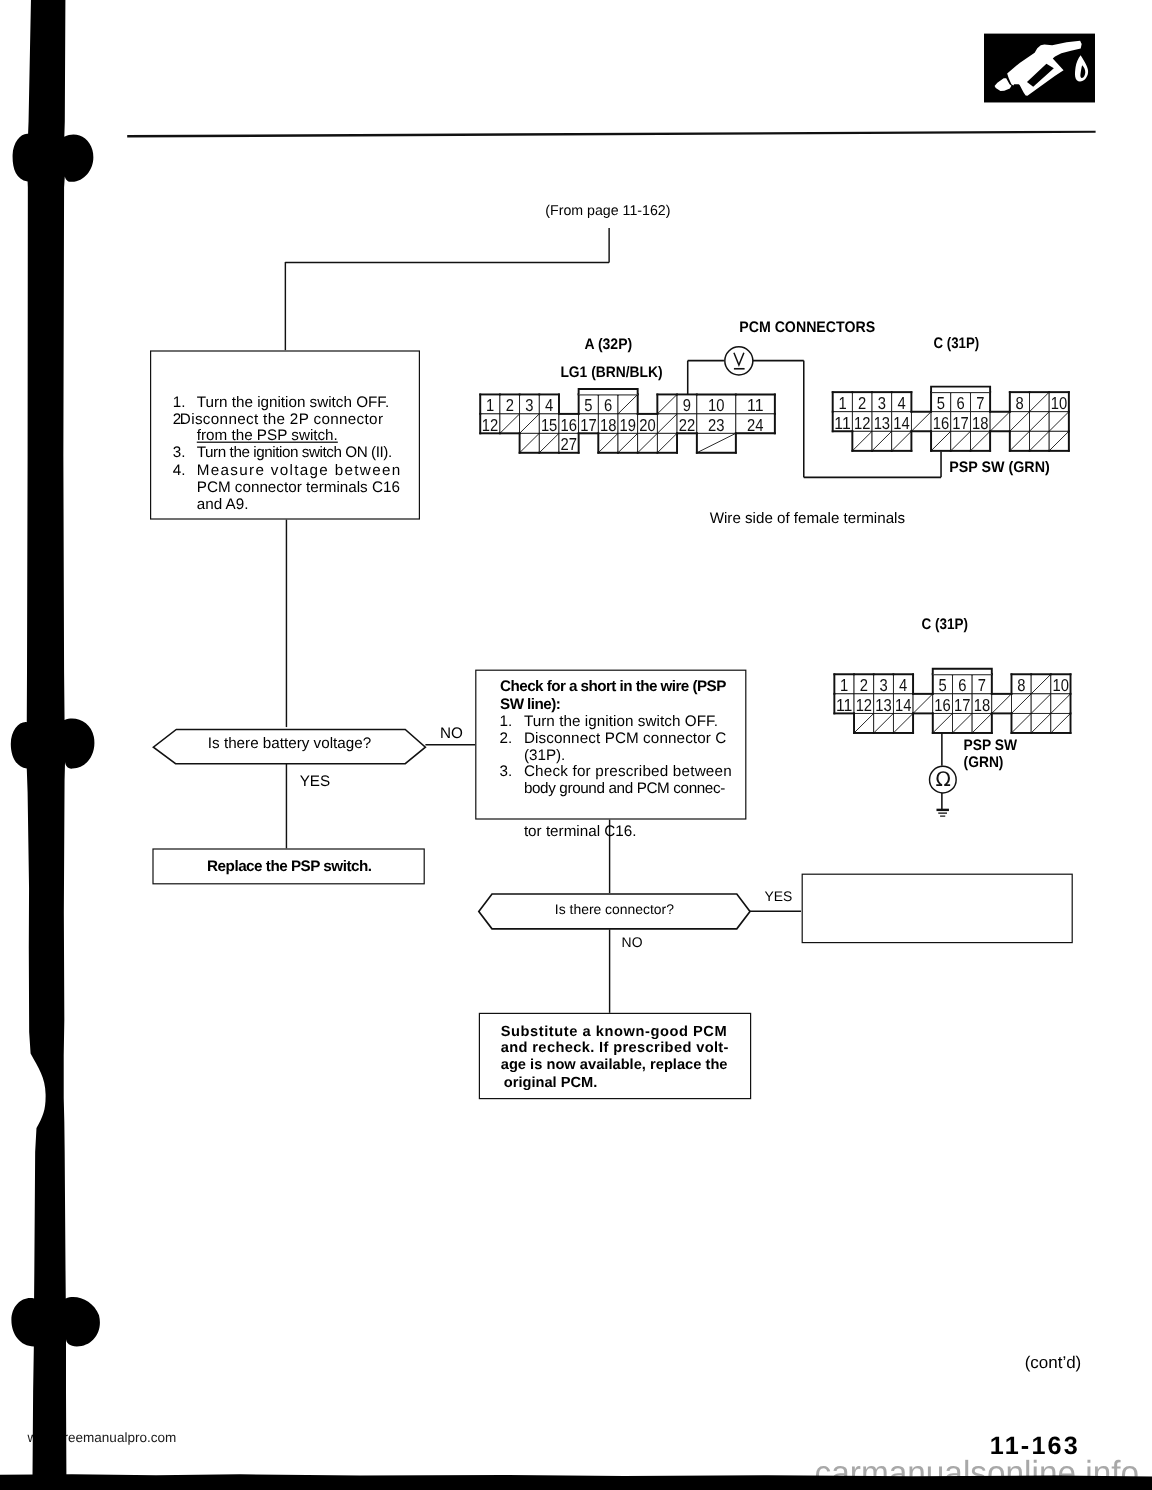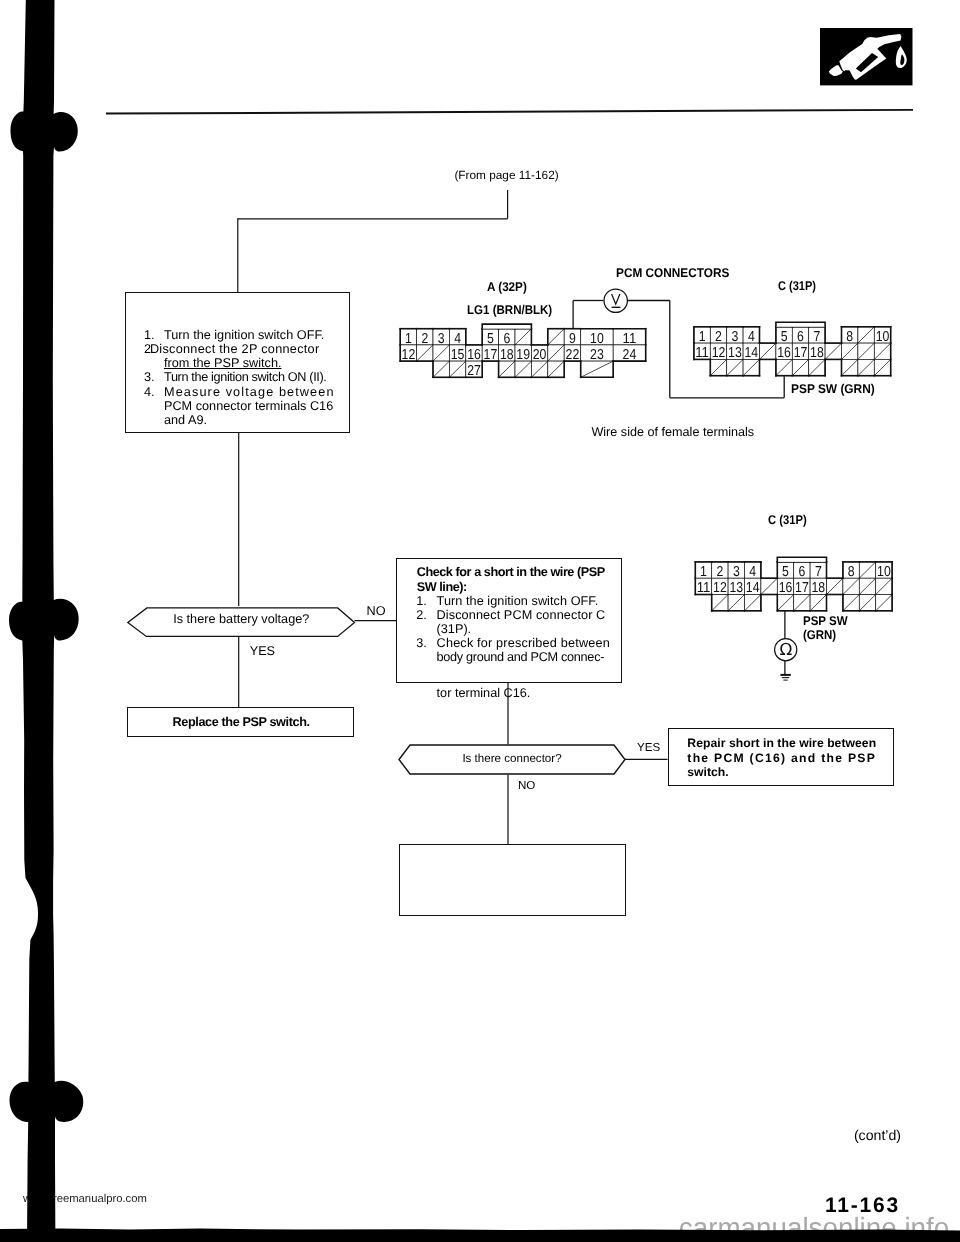--- a/index.html
+++ b/index.html
@@ -174,27 +174,28 @@
   </div>
 
   <svg class="abs" style="left:396px;top:742px;" width="232" height="36" viewBox="0 0 232 36">
     <polygon points="14,3 218,3 229,17.5 218,32 14,32 3,17.5" fill="#fff" stroke="#111" stroke-width="1.4"></polygon>
   </svg>
   <div class="abs tx" style="left:396px;top:752px;width:232px;text-align:center;font-size:11.6px;">Is there connector?</div>
   <div class="abs tx" style="left:637px;top:741px;font-size:11.6px;">YES</div>
   <div class="abs tx" style="left:518px;top:779px;font-size:11.6px;">NO</div>
 
   <div class="abs" style="left:668.3px;top:727.6px;width:223.5px;height:56.5px;border:1.3px solid #111;background:#fff;"></div>
-  <div class="abs tx" style="left:687.3px;top:736px;width:215px;font-size:12.2px;font-weight:bold;line-height:14.6px;">
-    <div style="letter-spacing:0.04px;">Repair short in the wire between</div>
-    <div style="letter-spacing:1.27px;">the PCM (C16) and the PSP</div>
-    <div>switch.</div>
+
+  <div class="abs" style="left:399.1px;top:843.9px;width:225.3px;height:70.3px;border:1.3px solid #111;background:#fff;"></div>
+  <div class="abs tx" style="left:417.3px;top:851.6px;width:215px;font-size:12.2px;font-weight:bold;line-height:14.4px;">
+    <div style="letter-spacing:0.47px;">Substitute a known-good PCM</div>
+    <div style="letter-spacing:0.31px;">and recheck. If prescribed volt-</div>
+    <div style="letter-spacing:0.02px;">age is now available, replace the</div>
+    <div style="margin-left:2.6px;">original PCM.</div>
   </div>
-
-  <div class="abs" style="left:399.1px;top:843.9px;width:225.3px;height:70.3px;border:1.3px solid #111;background:#fff;"></div>
 
   <div class="abs tx cond" style="left:615.5px;top:265.9px;font-size:12.7px;font-weight:bold;transform:scaleX(0.931);">PCM CONNECTORS</div>
   <div class="abs tx cond" style="left:486.5px;top:280.4px;font-size:12.7px;font-weight:bold;transform:scaleX(0.920);">A (32P)</div>
   <div class="abs tx cond" style="left:467.4px;top:302.8px;font-size:12.7px;font-weight:bold;transform:scaleX(0.909);">LG1 (BRN/BLK)</div>
   <div class="abs tx cond" style="left:778.3px;top:279.3px;font-size:12.7px;font-weight:bold;transform:scaleX(0.869);">C (31P)</div>
   <div class="abs tx cond" style="left:791.2px;top:381.8px;font-size:12.7px;font-weight:bold;transform:scaleX(0.938);">PSP SW (GRN)</div>
   <div class="abs tx cond" style="left:591.4px;top:424.9px;font-size:12.64px;transform:scaleX(1);">Wire side of female terminals</div>
   <div class="abs tx cond" style="left:768.0px;top:512.5px;font-size:12.7px;font-weight:bold;transform:scaleX(0.885);">C (31P)</div>
   <div class="abs tx cond" style="left:803.1px;top:614.1px;font-size:12.7px;font-weight:bold;transform:scaleX(0.908);">PSP SW</div>
   <div class="abs tx cond" style="left:803.1px;top:627.6px;font-size:12.7px;font-weight:bold;transform:scaleX(0.906);">(GRN)</div>

